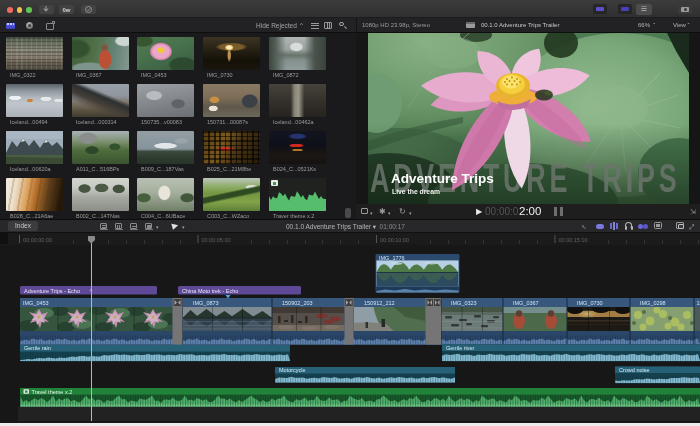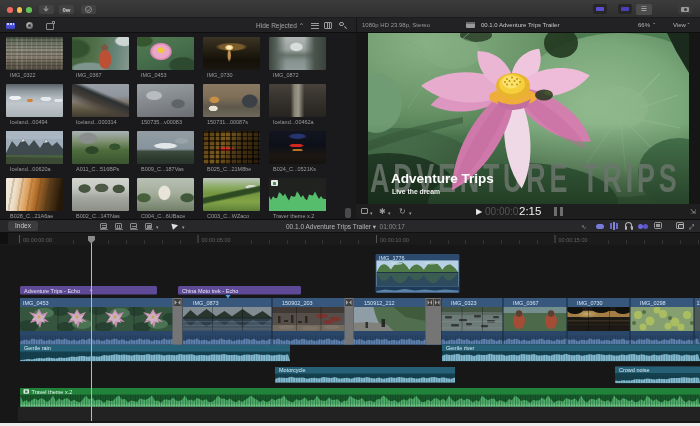--- a/index.html
+++ b/index.html
@@ -334,21 +334,21 @@
 
     <div class="abs" style="left:0;top:171px;width:344px;height:15px;background:#1e1e1f;">
       <div class="abs" style="left:5px;top:4px;width:7px;height:6px;border:1px solid #9a9a9a;border-radius:1px;"></div>
       <div class="abs" style="left:14px;top:5.5px;color:#9a9a9a;font-size:5px;">▾</div>
       <div class="abs" style="left:23px;top:3px;color:#9a9a9a;font-size:8px;">✱</div>
       <div class="abs" style="left:32px;top:5.5px;color:#9a9a9a;font-size:5px;">▾</div>
       <div class="abs" style="left:43px;top:3px;color:#9a9a9a;font-size:8px;">↻</div>
       <div class="abs" style="left:53px;top:5.5px;color:#9a9a9a;font-size:5px;">▾</div>
       <div class="abs" style="left:120px;top:2.5px;color:#e8e8e8;font-size:8px;">▶</div>
       <div class="abs" style="left:129px;top:1.5px;color:#555555;font-size:10px;">00:00:0</div>
-      <div class="abs" style="left:163px;top:0.5px;color:#efefef;font-size:11.5px;">2:15</div>
+      <div class="abs" style="left:163px;top:0.5px;color:#efefef;font-size:11.5px;">2:00</div>
       <div class="abs" style="left:198px;top:3px;width:3px;height:9px;background:#6e6e6e;"></div>
       <div class="abs" style="left:204px;top:3px;width:3px;height:9px;background:#6e6e6e;"></div>
       <div class="abs" style="left:334px;top:4px;color:#9a9a9a;font-size:7px;">⇲</div>
     </div>
   </div>
 
   <div class="abs" id="tltoolbar" style="left:0;top:219px;width:700px;height:14px;background:#28282a;border-top:1px solid #0c0c0c;border-bottom:1px solid #101010;"></div>
 
   <div class="abs" id="ruler" style="left:0;top:233px;width:700px;height:12px;background:#1a1a1a;"></div>
 

